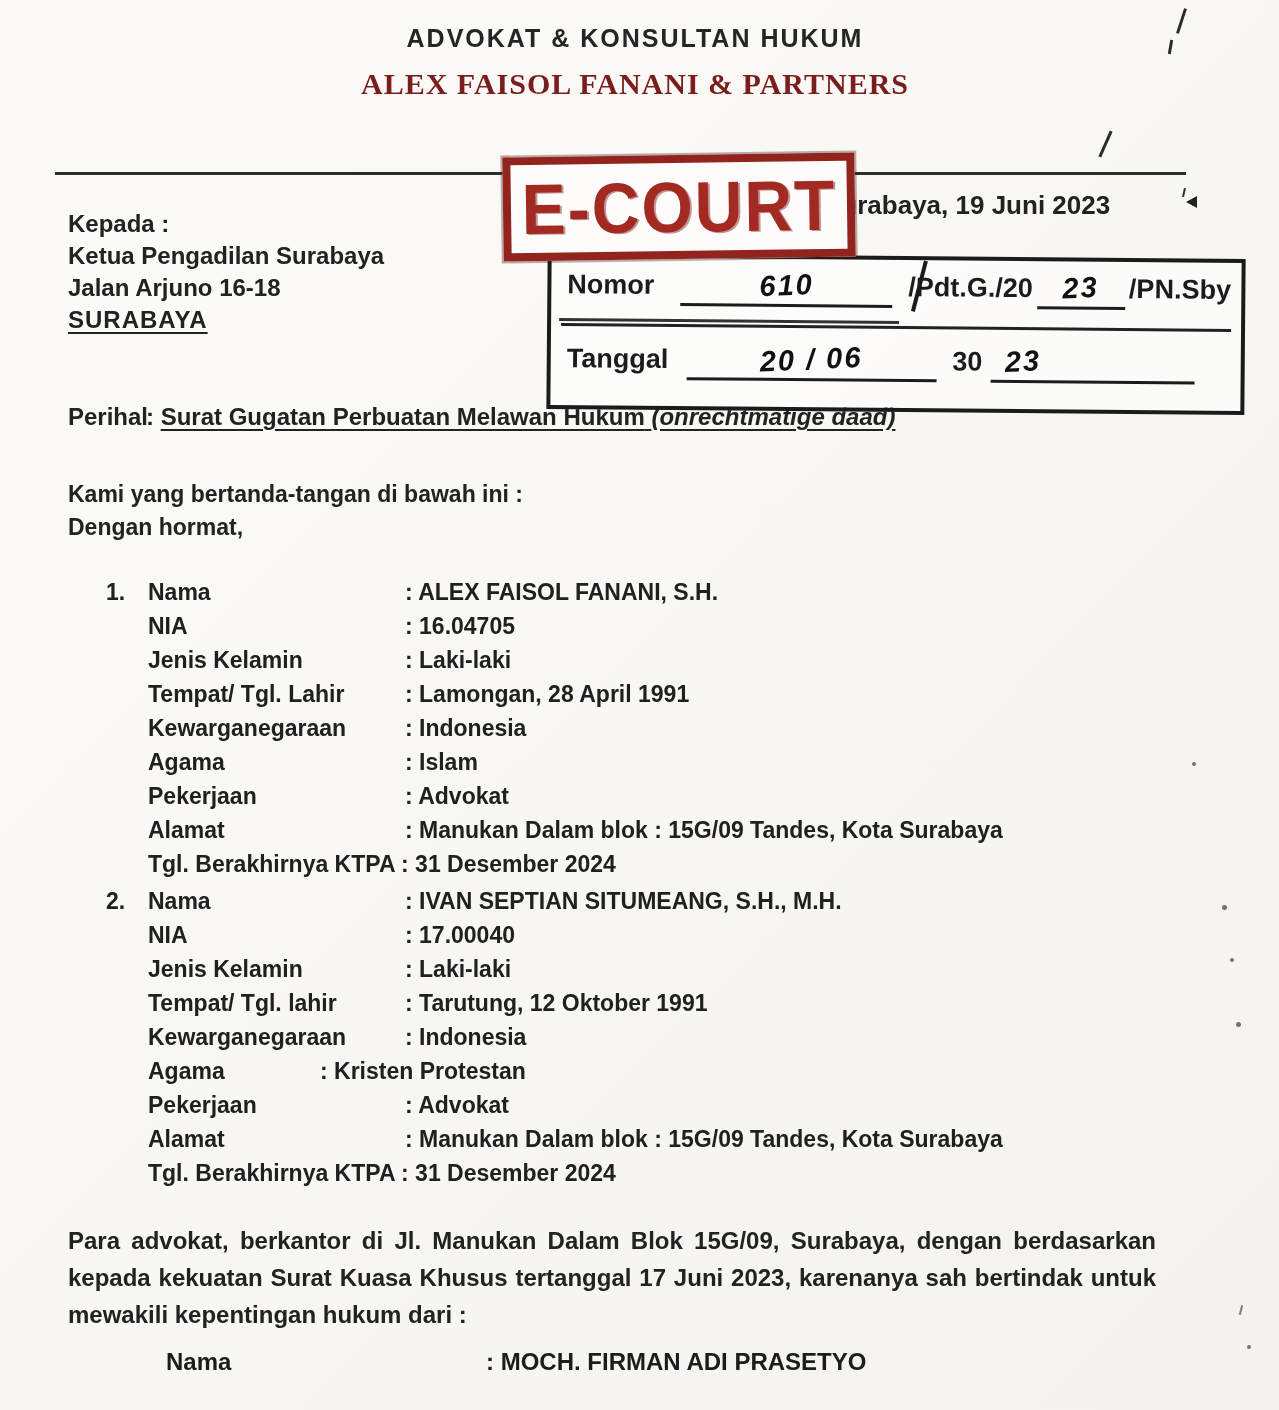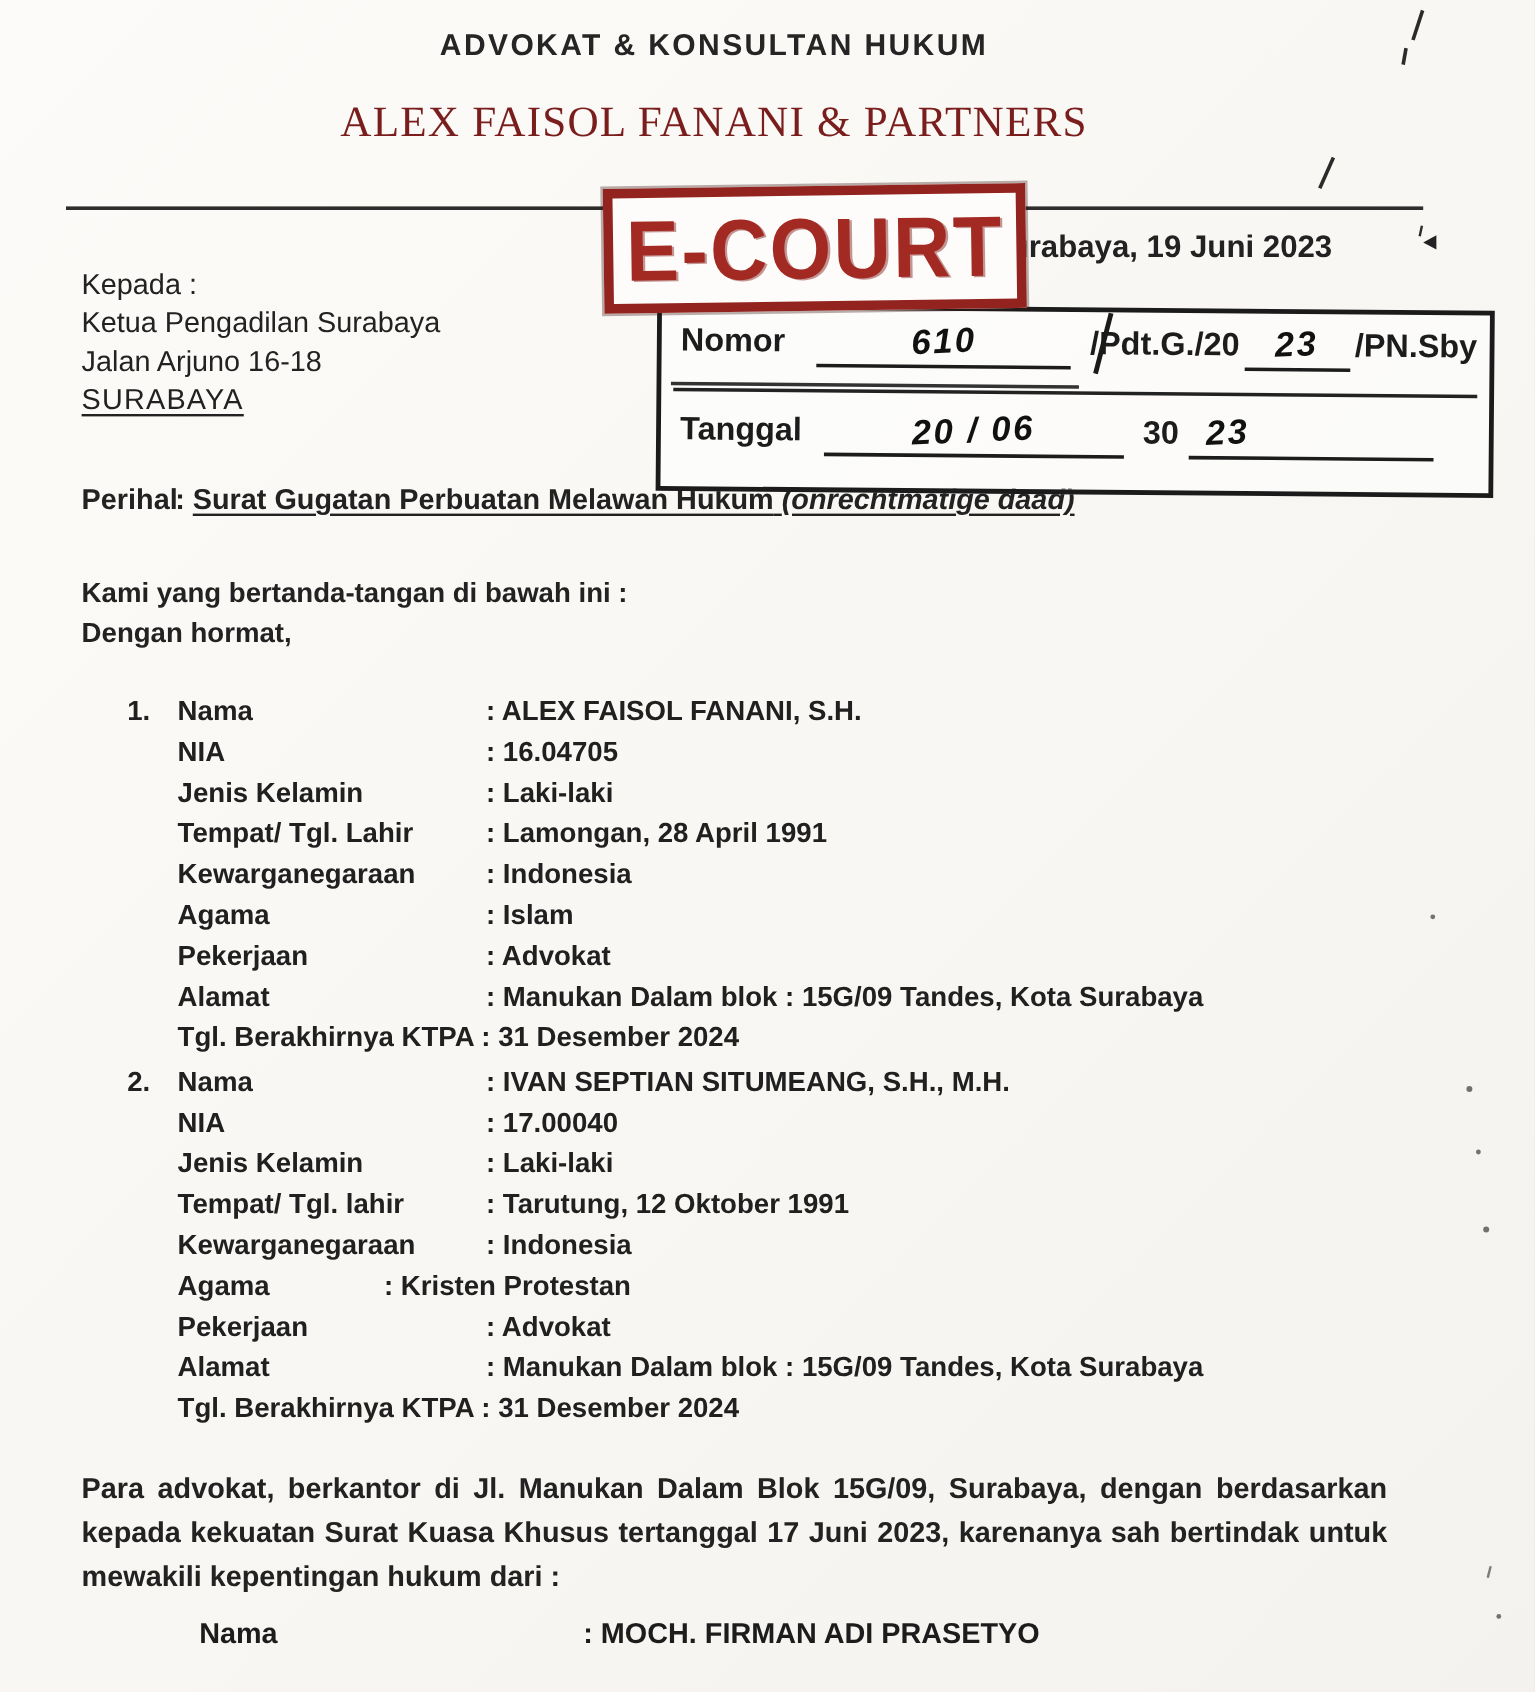--- a/index.html
+++ b/index.html
@@ -2,27 +2,27 @@
 <html><head>
 <meta charset="utf-8">
 <style>
   html,body{margin:0;padding:0;background:#e8e7e4;}
   .page{
     position:relative;width:1279px;height:1410px;margin:0 auto;
     background:linear-gradient(135deg,#fcfbf9 0%,#f7f6f2 60%,#f3f2ee 100%);
     font-family:"Liberation Sans",sans-serif;color:#1d1d1d;overflow:hidden;
   }
   
-  .header{position:absolute;top:24px;left:0;width:1190px;text-align:center;}
+  .header{position:absolute;top:24px;left:0;width:1190px;text-align:center;padding-left:40px;}
   .hdr-line1{font-size:25px;font-weight:700;letter-spacing:2px;color:#252525;}
-  .hdr-firm{font-family:"Liberation Serif",serif;font-size:36px;font-weight:400;color:#7a1e1d;letter-spacing:1px;margin-top:27px;}
+  .hdr-firm{font-family:"Liberation Serif",serif;font-size:30px;font-weight:700;color:#7a1e1d;letter-spacing:1px;margin-top:14px;}
   .hdr-addr{font-size:23px;font-weight:700;margin-top:10px;text-decoration:underline;text-underline-offset:4px;color:#242424;}
   .rule{position:absolute;left:55px;top:172px;width:1131px;height:3px;background:#2d2d2d;}
   
-  .recipient{position:absolute;left:68px;top:222px;font-size:24px;font-weight:400;line-height:32px;color:#222;}
+  .recipient{position:absolute;left:68px;top:208px;font-size:24px;font-weight:700;line-height:32px;color:#222;}
   .recipient .city{text-decoration:underline;text-underline-offset:4px;letter-spacing:1px;}
   
   .stamp{
     position:absolute;left:503px;top:155px;width:336px;height:88px;
     border:8px solid #92231f;background:#fdfcfa;transform:rotate(-0.8deg);
     display:flex;align-items:center;justify-content:center;
     box-shadow:0 0 0 2px rgba(60,25,20,.35);z-index:3;
   }
   .stamp-text{
     font-size:66px;font-weight:700;color:#a22a22;letter-spacing:2px;

